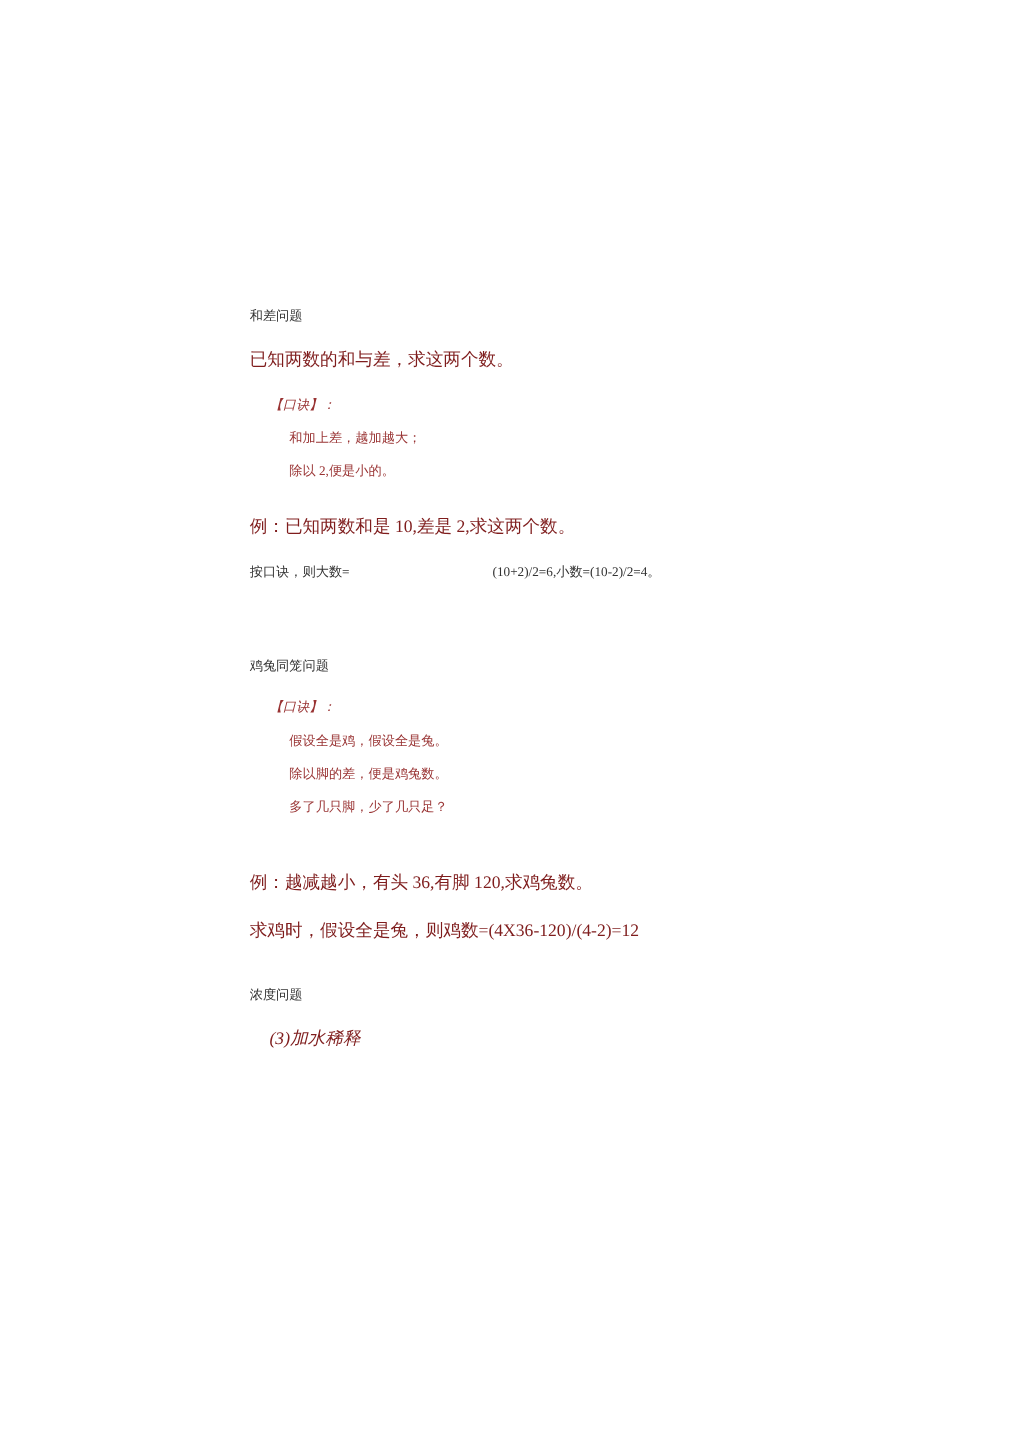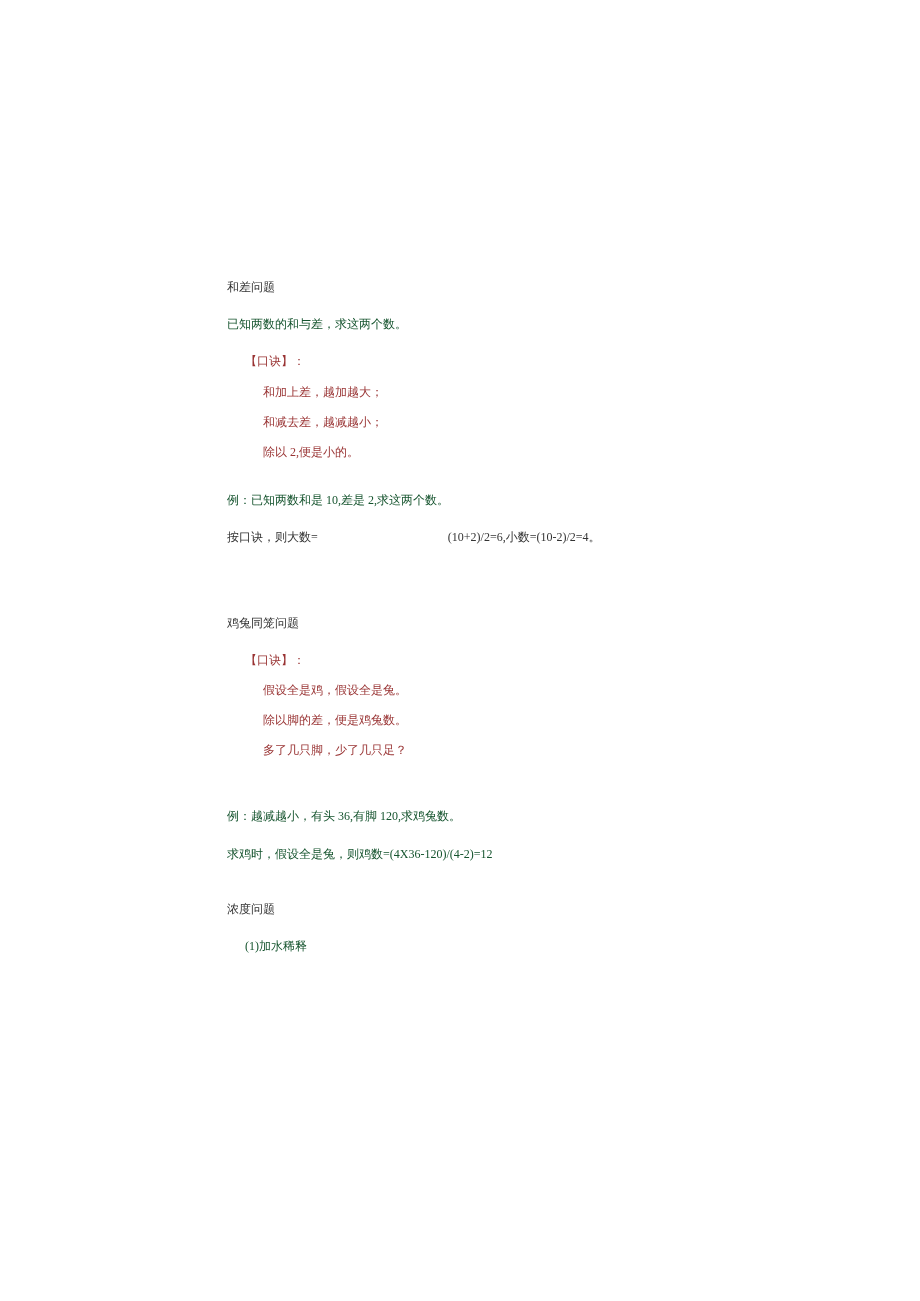--- a/index.html
+++ b/index.html
@@ -19,26 +19,27 @@
     .document {
       padding: 278px 227px 0 227px;
       line-height: 1.6;
     }
     .heading {
       font-size: 12px;
       color: #333;
       margin-bottom: 18px;
     }
     .para {
-      font-size: 12px;
-      color: #14532d;
+      font-size: 16px;
+      color: #7f1d1d;
       margin-bottom: 18px;
     }
     .indent1 {
       padding-left: 18px;
+      font-style: italic;
     }
     .indent2 {
       padding-left: 36px;
     }
     .red {
       color: #993333;
     }
     .line {
       margin-bottom: 11px;
     }
@@ -64,21 +65,20 @@
 <body>
 
 <div class="document">
 
   <div class="heading">和差问题</div>
 
   <div class="para">已知两数的和与差，求这两个数。</div>
 
   <div class="indent1 red line">【口诀】：</div>
   <div class="indent2 red line">和加上差，越加越大；</div>
-  <div class="indent2 red line">和减去差，越减越小；</div>
   <div class="indent2 red line">除以 2,便是小的。</div>
 
   <div class="small-gap"></div>
 
   <div class="para">例：已知两数和是 10,差是 2,求这两个数。</div>
 
   <div class="example-row">
     <span class="example-left">按口诀，则大数=</span>
     <span class="example-right">(10+2)/2=6,小数=(10-2)/2=4。</span>
   </div>
@@ -97,15 +97,15 @@
 
   <div class="para">例：越减越小，有头 36,有脚 120,求鸡兔数。</div>
 
 
   <div class="para">求鸡时，假设全是兔，则鸡数=(4X36-120)/(4-2)=12</div>
 
   <div class="small-gap"></div>
 
   <div class="heading">浓度问题</div>
 
-  <div class="para indent1">(1)加水稀释</div>
+  <div class="para indent1">(3)加水稀释</div>
 
 </div>
 
 </body></html>

